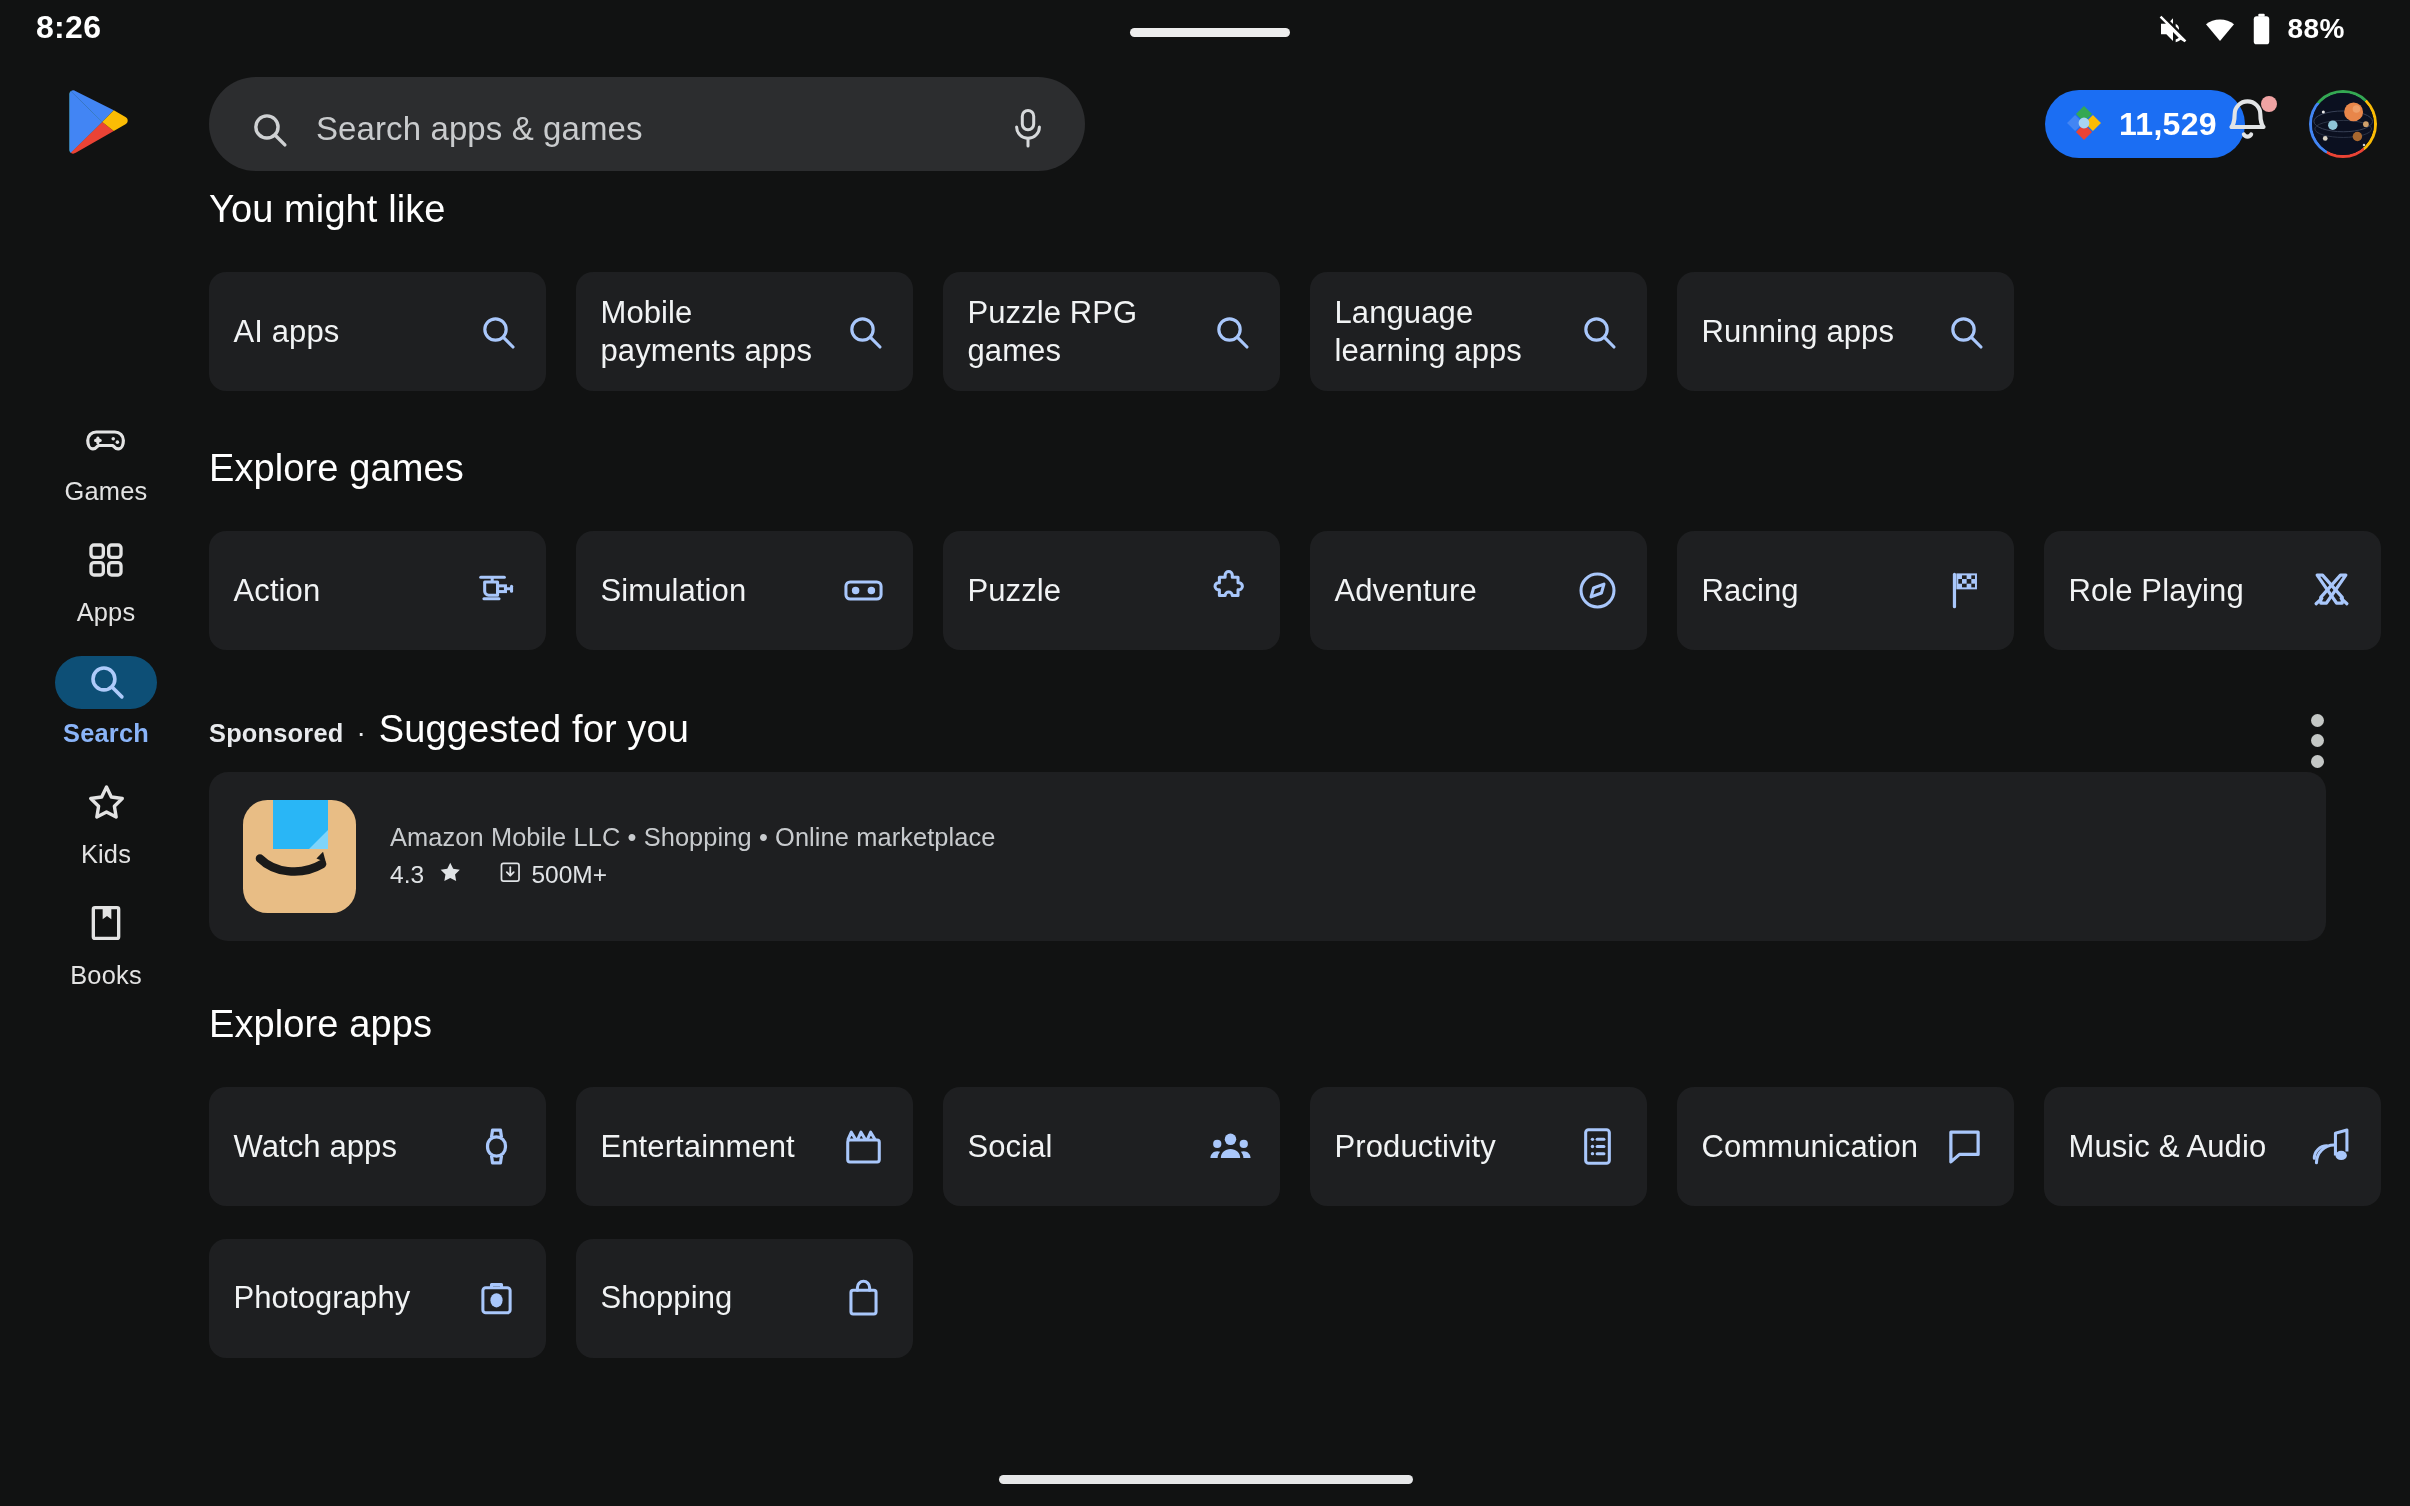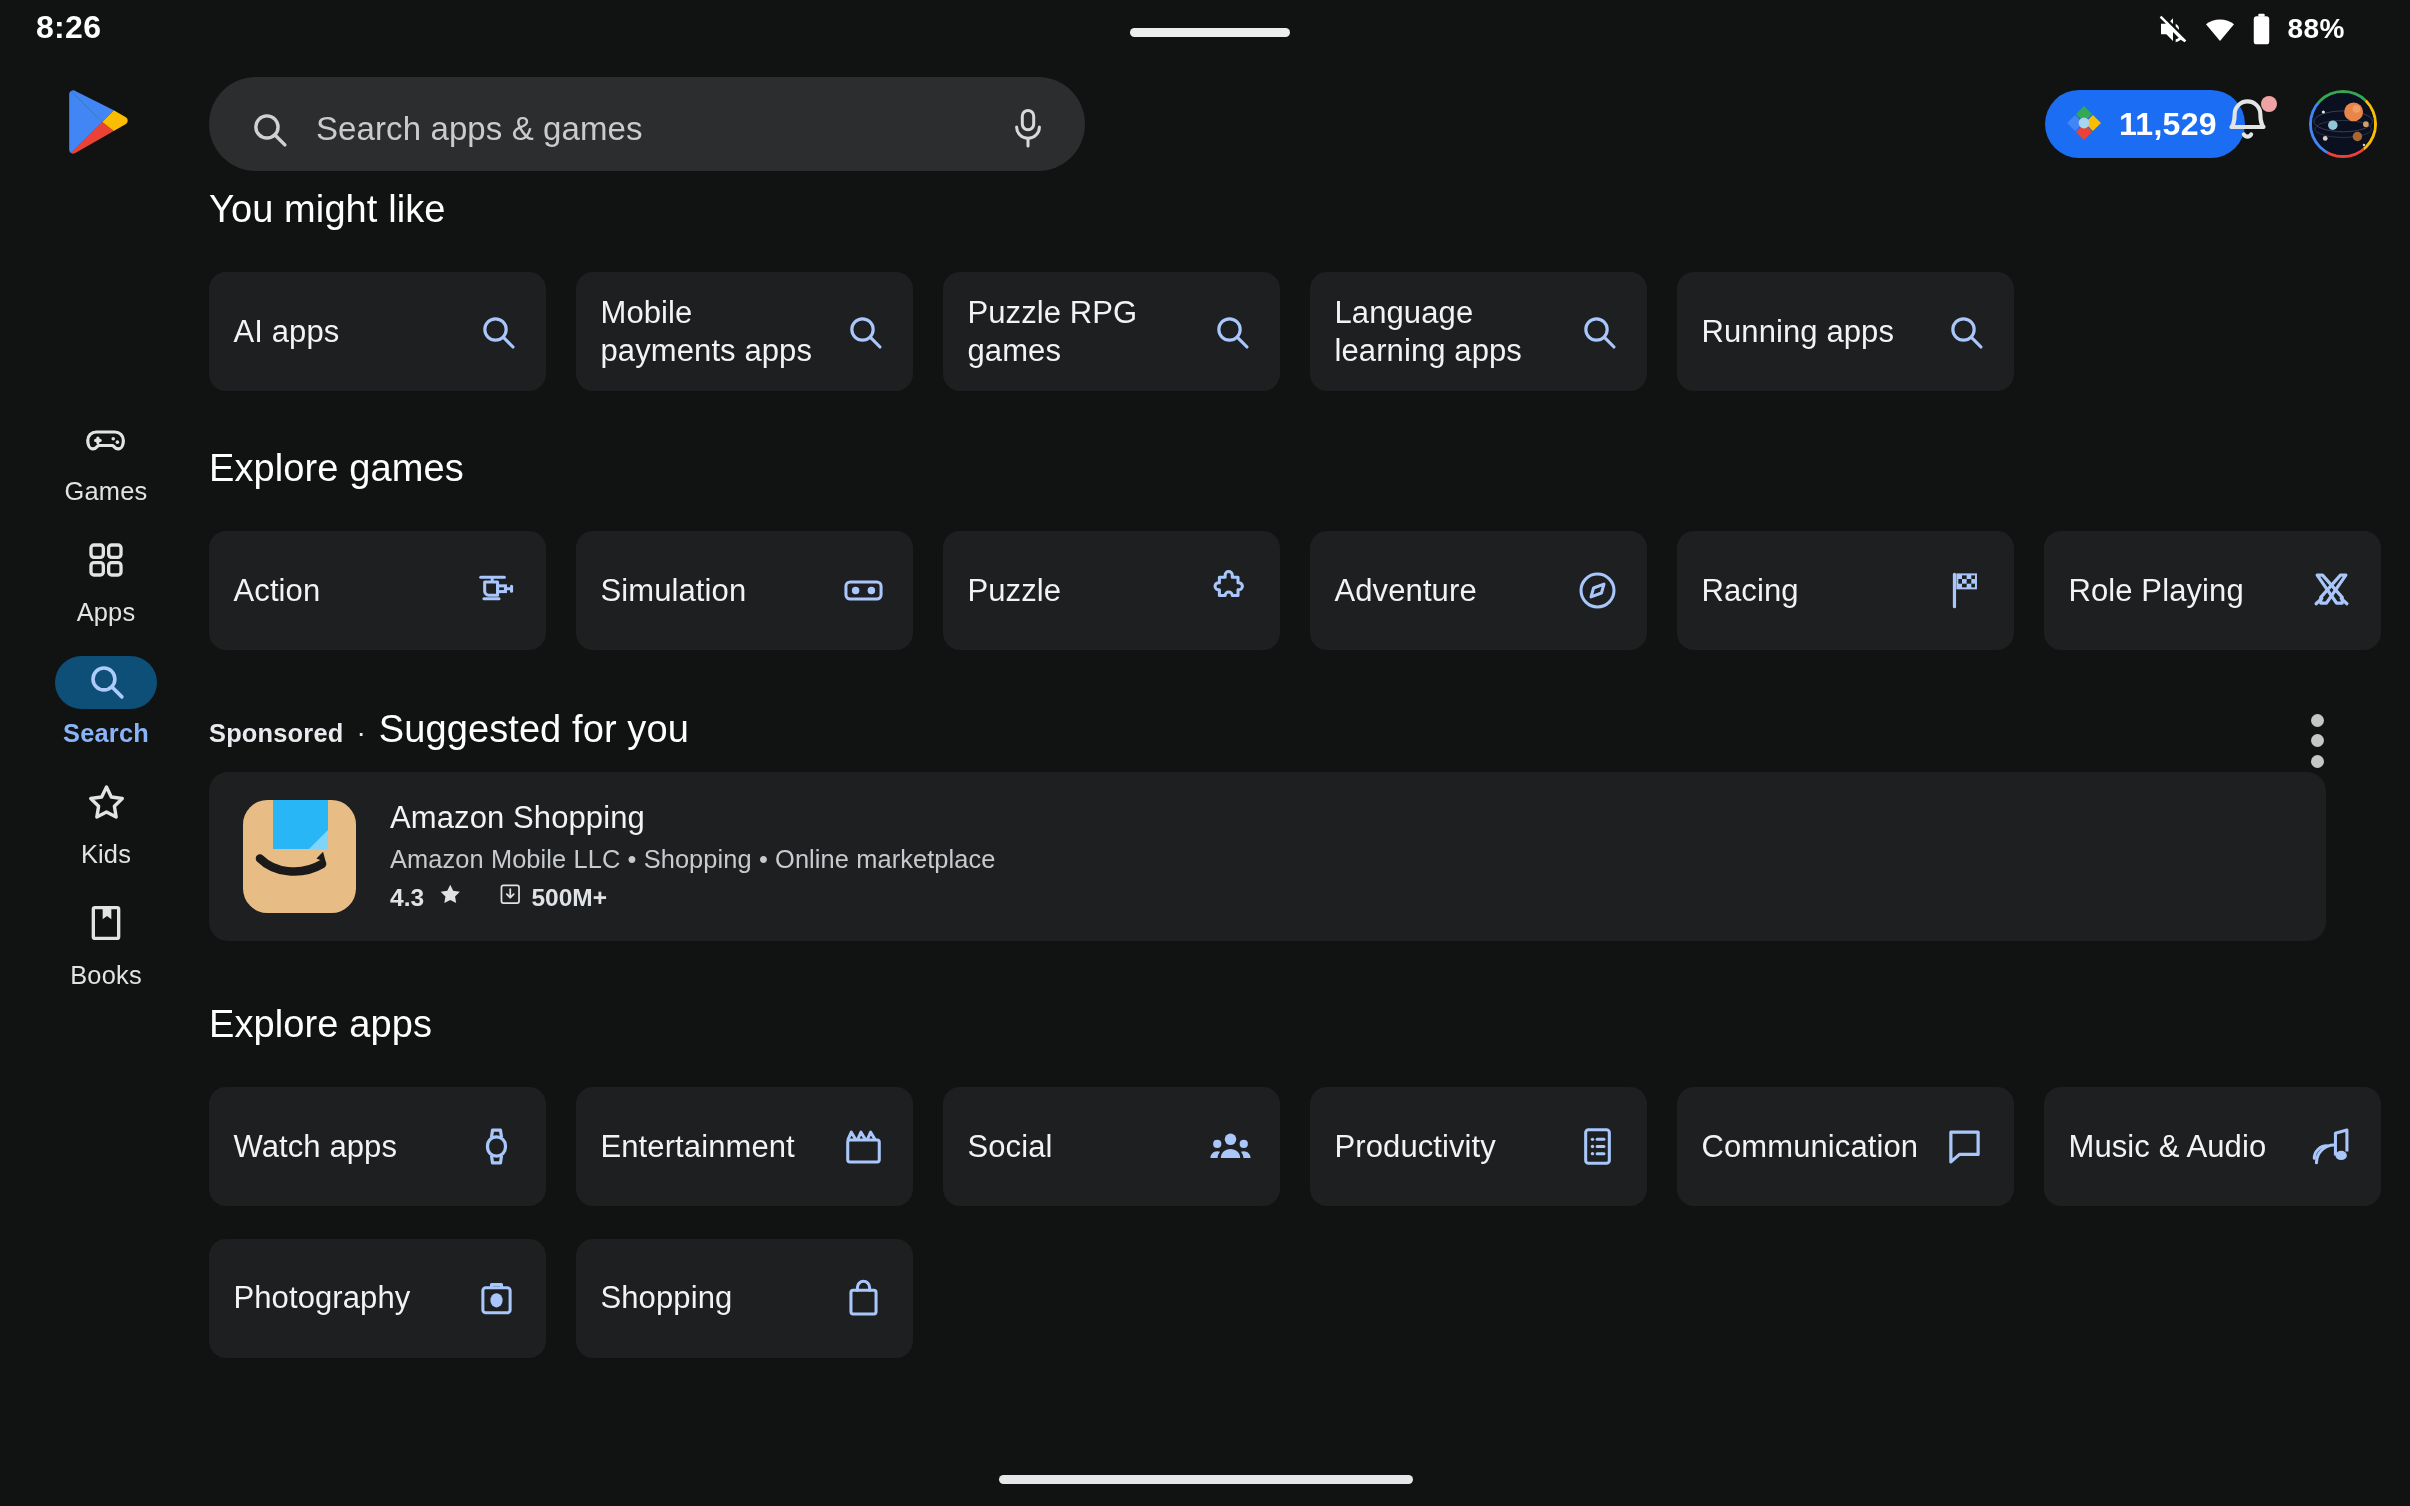--- a/index.html
+++ b/index.html
@@ -135,21 +135,21 @@
     position:absolute; left:30px; top:0; width:55px; height:49px;
     background:#29b6f6;
   }
   .app-tape:after{
     content:""; position:absolute; right:0; bottom:0;
     border-left:19px solid transparent; border-bottom:19px solid #7fd4fa;
   }
   .app-info { margin-left:34px; display:flex; flex-direction:column; gap:8.5px; }
   .app-title { font-size:31px; color:#f1f3f4; letter-spacing:0.1px; }
   .app-sub { font-size:25.4px; color:#c8cbce; letter-spacing:0.1px; }
-  .app-meta { display:flex; align-items:center; gap:14px; font-size:24.5px; color:#e0e3e6;font-weight:bold; }
+  .app-meta { display:flex; align-items:center; gap:14px; font-size:24.5px; color:#e0e3e6; }
   .app-meta .dl { display:flex; align-items:center; gap:9.4px; margin-left:21px; }
 
   
   .gesture-bar {
     position:absolute; bottom:22.6px; left:50%; transform:translateX(-50%);
     width:414px; height:9.4px; border-radius:5.6px; background:#e6e7e8;
   }
   .bottom-strip {
     position:absolute; bottom:0; left:0; width:2411px; height:68px; background:#111212;
   }
@@ -465,21 +465,20 @@
 
   <div class="app-card" style="margin-left:13px;">
     <div class="app-icon">
       <div class="app-tape"></div>
       <svg width="113" height="113" viewBox="0 0 120 120" style="position:absolute;left:0;top:0;">
         <path d="M18 62c14 14 42 20 66 6" fill="none" stroke="#1a1a1a" stroke-width="9" stroke-linecap="round"></path>
         <path d="M78 62l10 4-3 -11z" fill="#1a1a1a"></path>
       </svg>
     </div>
     <div class="app-info">
-      <span class="app-title">Amazon Shopping</span>
       <span class="app-sub">Amazon Mobile LLC • Shopping • Online marketplace</span>
       <span class="app-meta">
         <span>4.3</span>
         <span>
           <svg width="24.5" height="24.5" viewBox="0 0 24 24" fill="#e0e3e6">
               <path d="M12 2.6l2.9 6 6.5.9-4.7 4.6 1.1 6.5-5.8-3-5.8 3 1.1-6.5L2.6 9.5l6.5-.9z"></path>
             </svg>
         </span>
         <span class="dl">
           <span>

